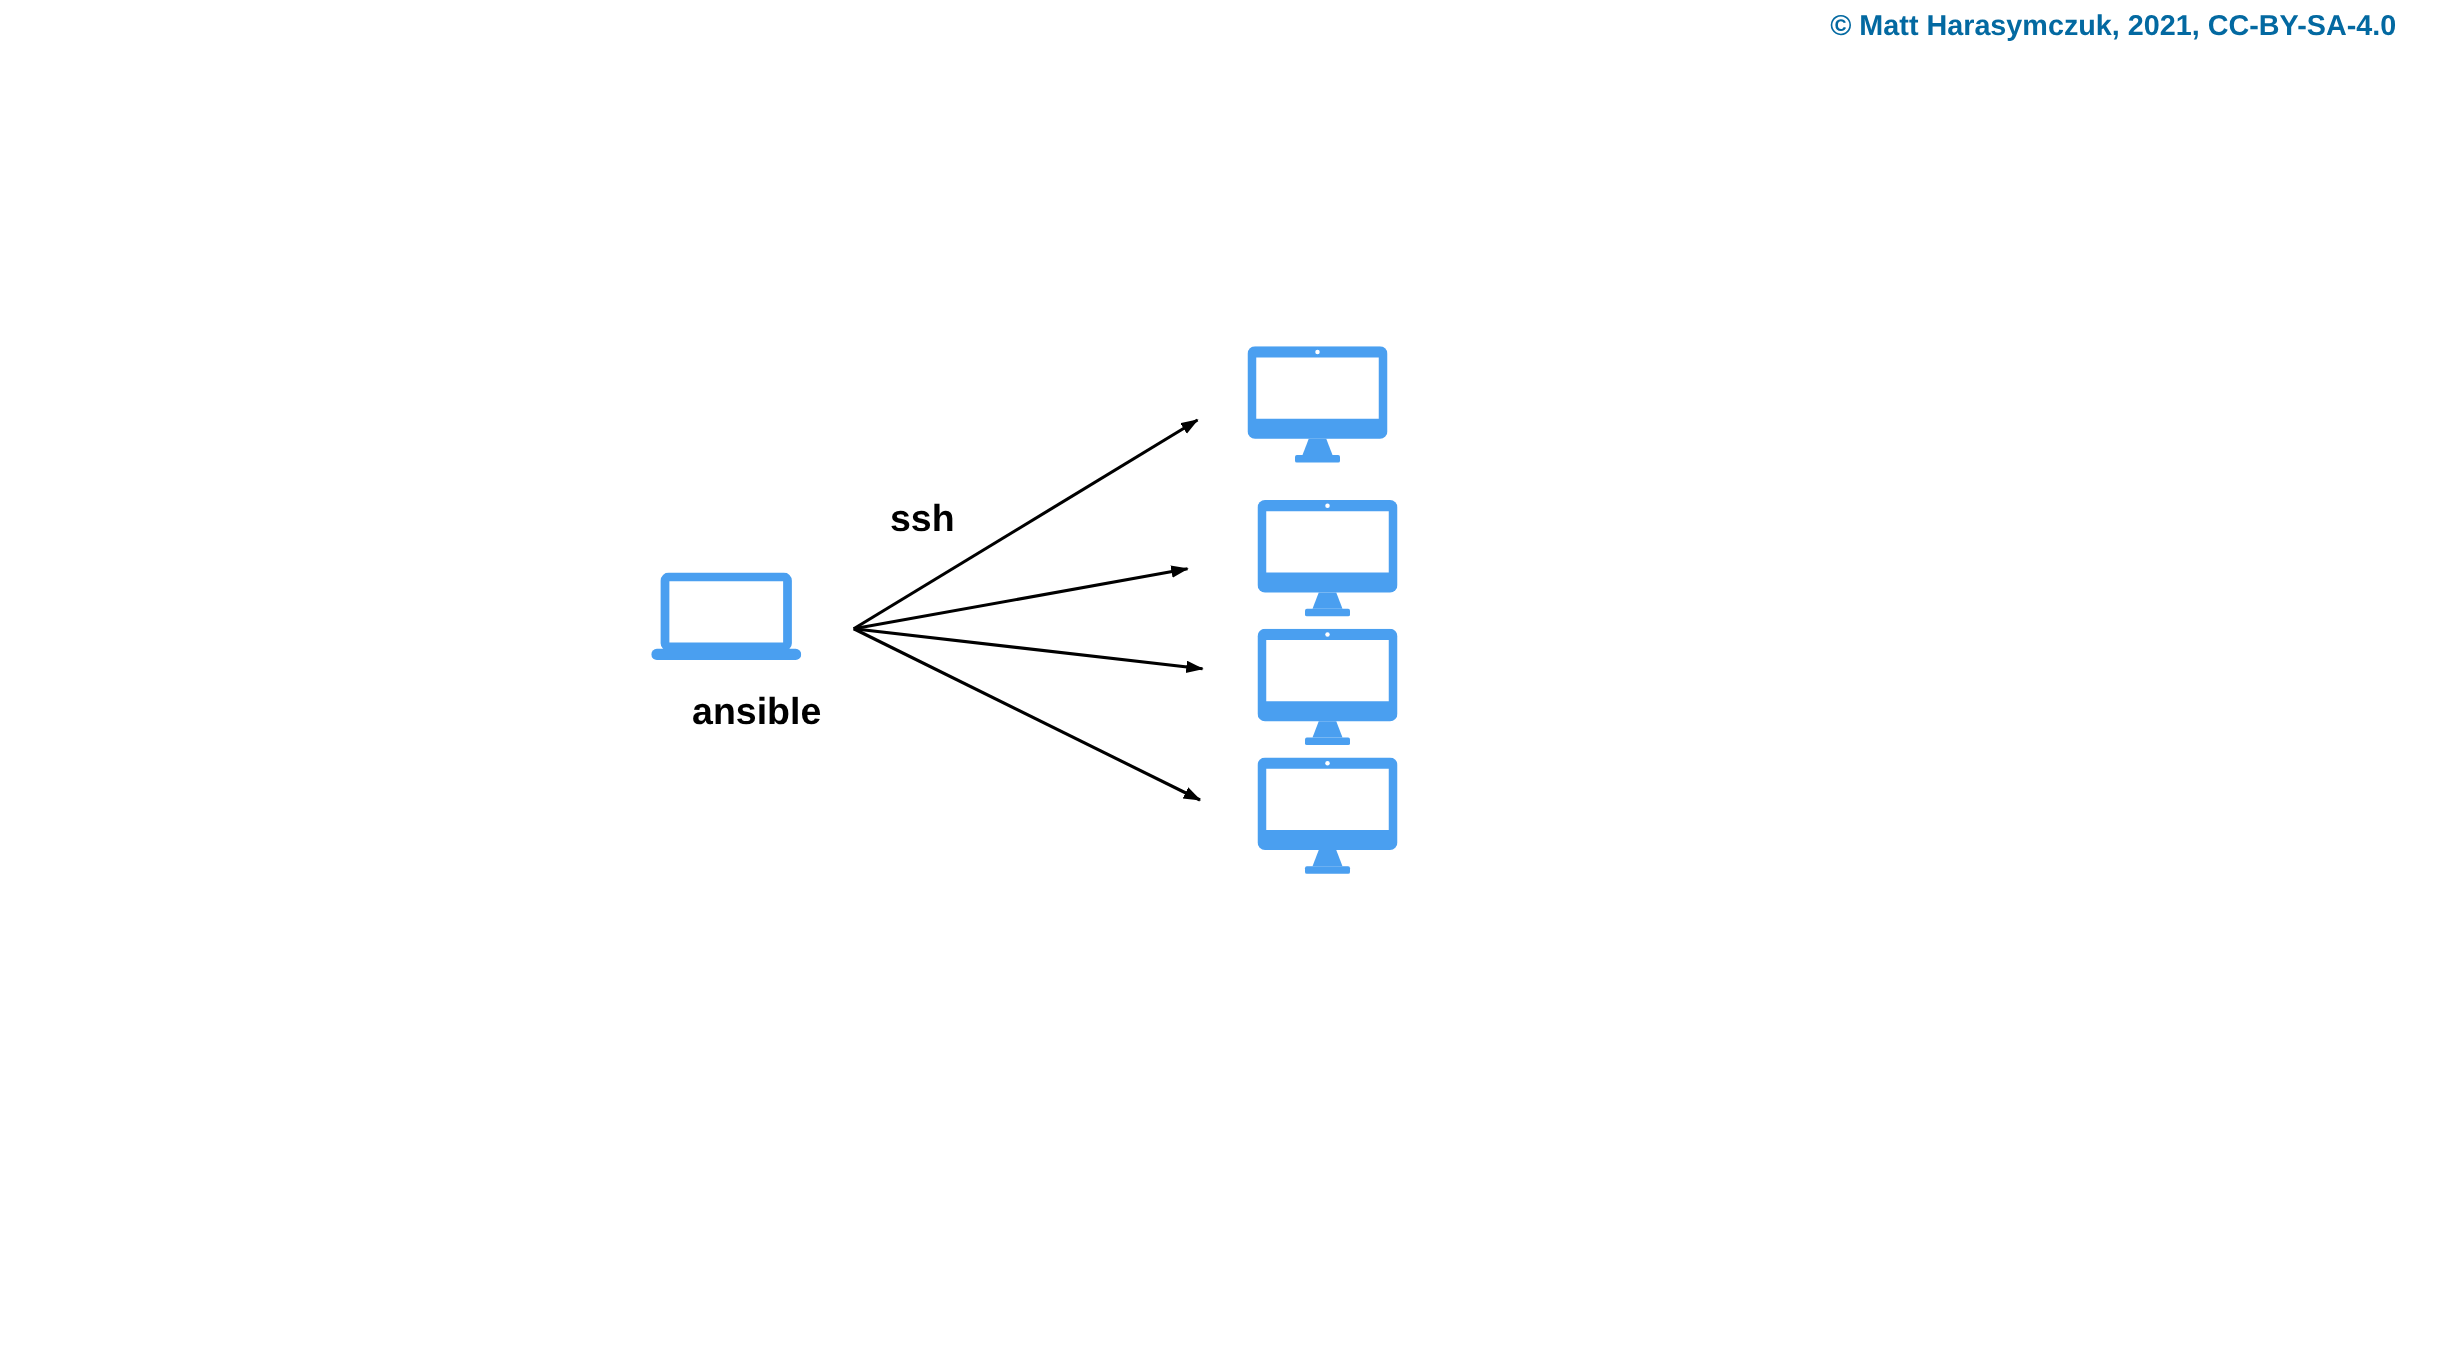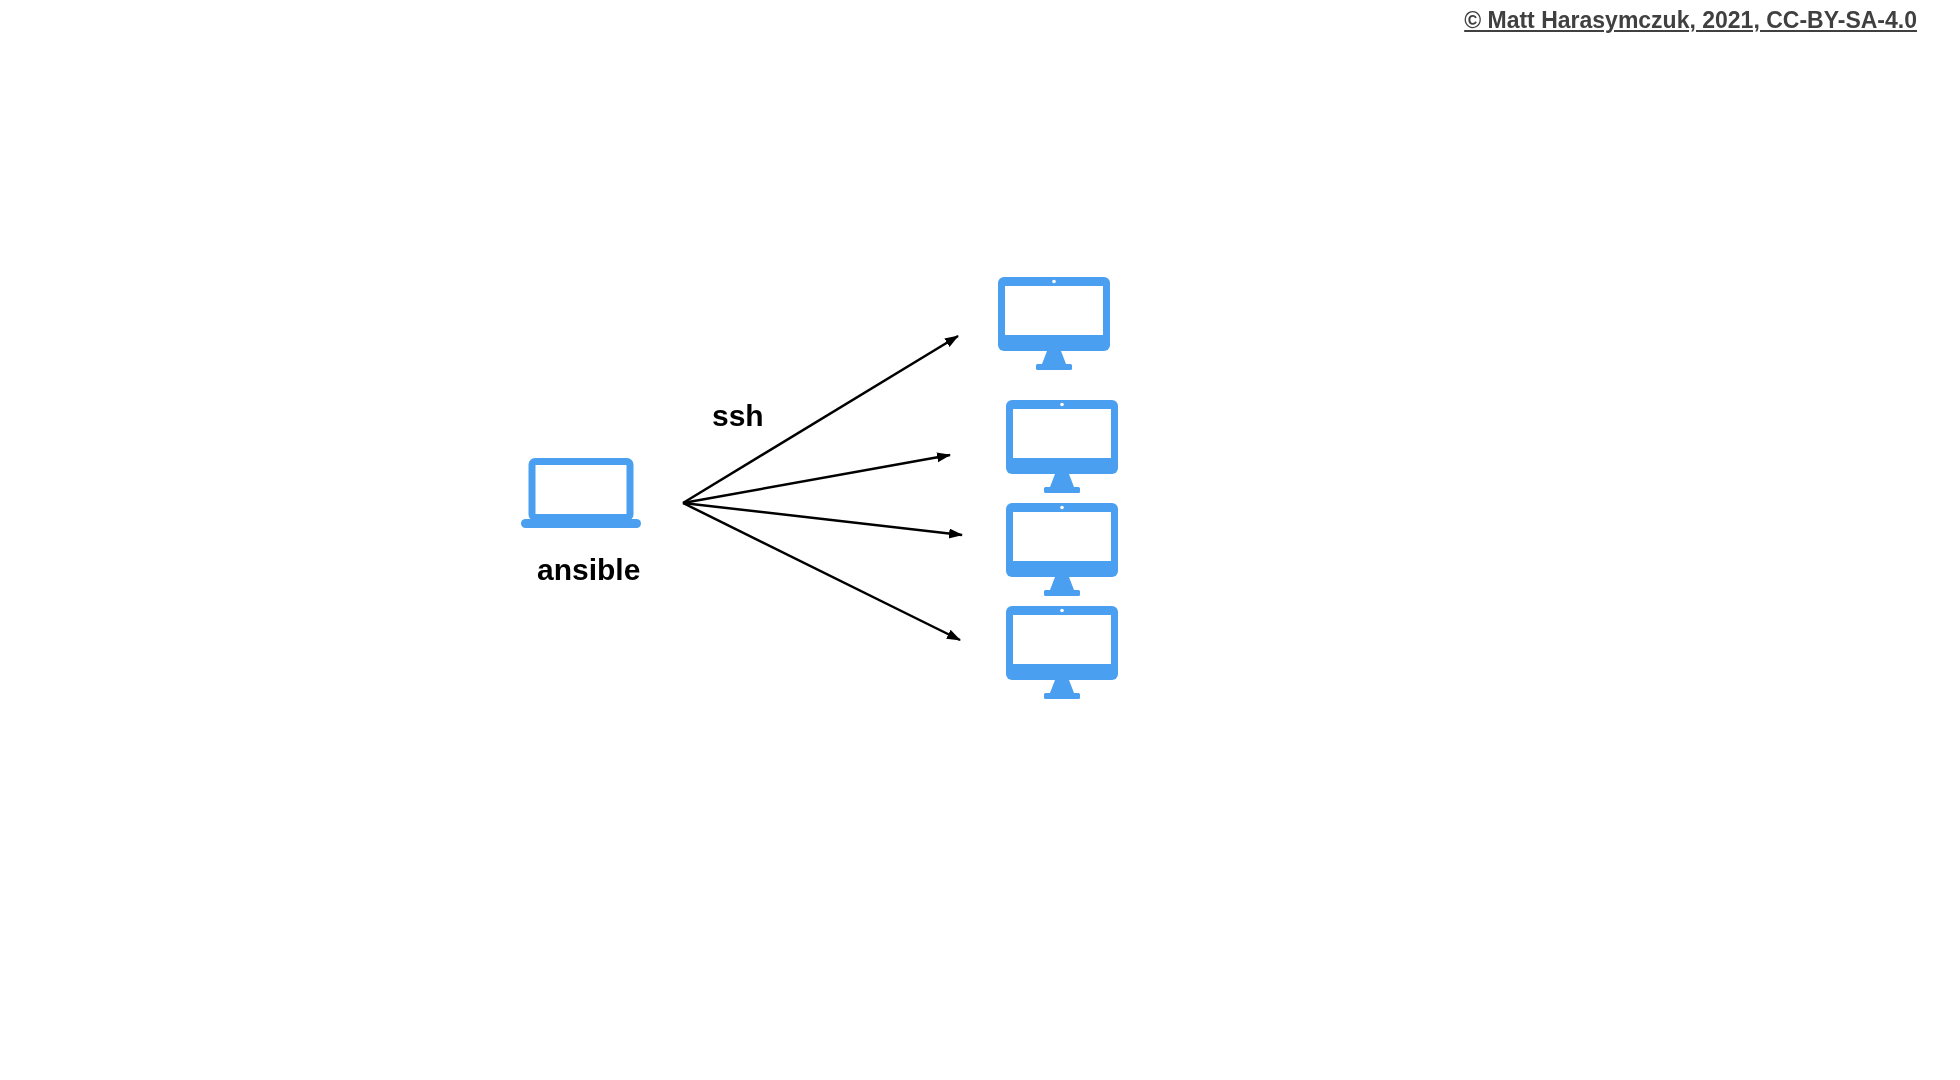--- a/index.html
+++ b/index.html
@@ -5,36 +5,35 @@
   * { margin: 0; padding: 0; box-sizing: border-box; }
   html, body { width: 1960px; height: 1080px; background: #ffffff; overflow: hidden; }
   body { font-family: "Liberation Sans", sans-serif; position: relative; }
 
   .copyright {
     position: absolute;
     top: 7px;
     right: 43px;
     font-size: 23px;
     font-weight: 700;
-    color: #404040;
+    color: #0369a1;
     letter-spacing: 0px;
     white-space: nowrap;
-    text-decoration: underline;
   }
 
   .diagram { position: absolute; inset: 0; }
 
   .abs { position: absolute; }
 
   .node-label {
     position: absolute;
     font-size: 30px;
     font-weight: 700;
     color: #000000;
-    text-align: left;
+    text-align: right;
     white-space: nowrap;
   }
 
   .ansible-label { left: 537px; top: 553px; width: 120px; }
   .ssh-label { left: 712px; top: 399px; }
 
   .laptop-svg { left: 521px; top: 458px; width: 120px; height: 70px; }
 
   .monitor-svg { width: 112px; height: 94px; }
   .monitor-1 { left: 998px;  top: 277px; }

